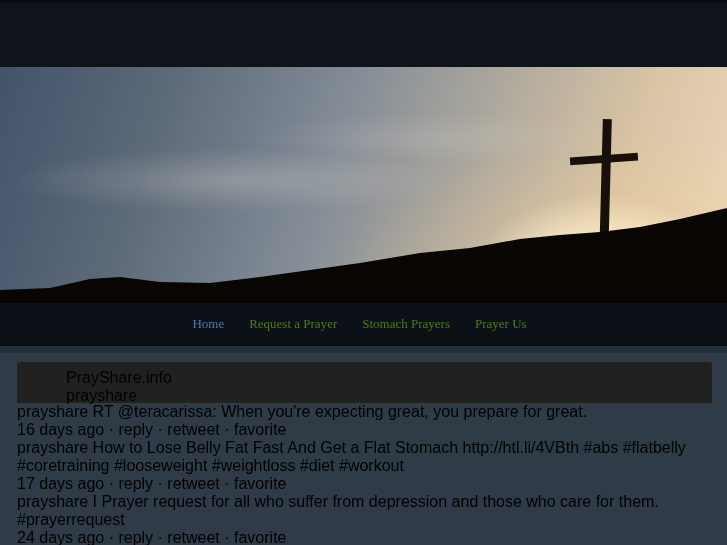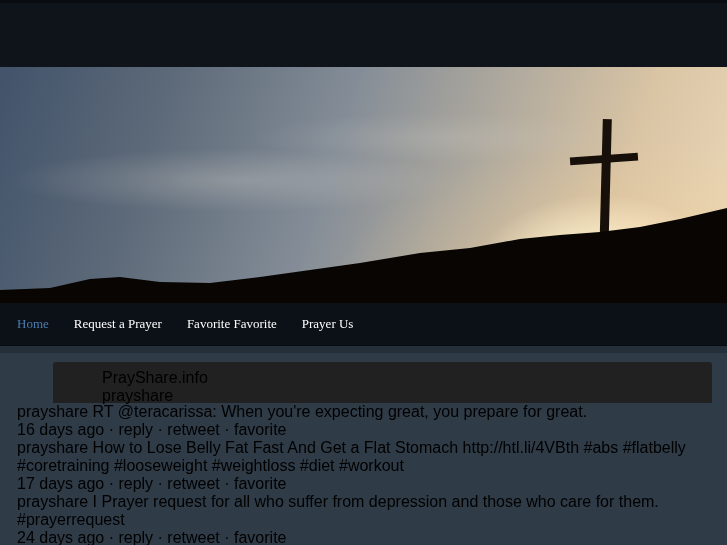--- a/index.html
+++ b/index.html
@@ -21,40 +21,40 @@
       radial-gradient(ellipse 420px 220px at 86% 96%, rgba(242,206,152,0.55), rgba(242,206,152,0) 70%),
       radial-gradient(ellipse 320px 45px at 32% 48%, rgba(226,220,210,0.28), rgba(226,220,210,0) 70%),
       radial-gradient(ellipse 260px 35px at 60% 30%, rgba(210,208,200,0.22), rgba(210,208,200,0) 70%),
       linear-gradient(108deg, #42536a 0%, #5d6a79 22%, #848d97 45%, #b2ab9e 65%, #d9c4a4 82%, #ecd9b8 100%);
   }
   .hero svg { position:absolute; left:0; top:0; }
 
   
   .nav-bar {
     height:43px; background:#0b1117; display:flex; align-items:center;
-    padding-left:17px; border-bottom:1px solid #070b0f;
+    padding-left:17px; border-bottom:1px solid #070b0f;justify-content:center;
   }
   .nav-item {
-    font-family:"Liberation Serif", serif; font-size:13px; color:#ffffff;
+    font-family:"Liberation Serif", serif; font-size:13px; color:#4d7c0f;
     margin-right:25px; cursor:pointer; white-space:nowrap;
   }
   .nav-item.active { color:#497cb4; }
 
   
   .main {
     height:199px;
     background:linear-gradient(#242f3a 0, #242f3a 7px, #2f3b47 7px);
     padding:16px 15px 0 17px;
   }
 
   
   .widget { width:695px; }
   .widget-header {
     height:41px; background:#212121; border-radius:3px 3px 0 0;
-    position:relative; padding:7px 0 0 49px;margin-left:36px;
+    position:relative; padding:7px 0 0 49px;
   }
   .avatar {
     width:26px; height:26px; position:absolute; left:11px; top:7px;
     border-radius:2px;
     background:
       radial-gradient(circle at 50% 26%, #c79b74 0 19%, rgba(0,0,0,0) 20%),
       radial-gradient(ellipse 60% 34% at 50% 62%, #b3875d 0 60%, rgba(0,0,0,0) 61%),
       linear-gradient(180deg, #55504a 0%, #474publication inherit;
   }
   .avatar {
@@ -101,21 +101,21 @@
       <rect x="570" y="88" width="68" height="8" transform="rotate(-4 604 92)"></rect>
     </g>
 
     <path fill="#080503" d="M0,223 L50,221 L90,212 L120,210 L160,215 L210,216 L260,210 L310,203 L360,196 L420,186 L470,181 L520,172 L560,168 L600,165 L640,160 L680,152 L727,141 L727,236 L0,236 Z"></path>
   </svg>
 </div>
 
 <div class="nav-bar">
   <span class="nav-item active">Home</span>
   <span class="nav-item">Request a Prayer</span>
-  <span class="nav-item">Favorite Favorite</span>
+  <span class="nav-item">Stomach Prayers</span>
   <span class="nav-item">Prayer Us</span>
 </div>
 
 <div class="main">
   <div class="widget">
     <div class="widget-header">
       <div class="avatar"></div>
       <div class="widget-title">PrayShare.info</div>
       <div class="widget-username">prayshare</div>
     </div>

